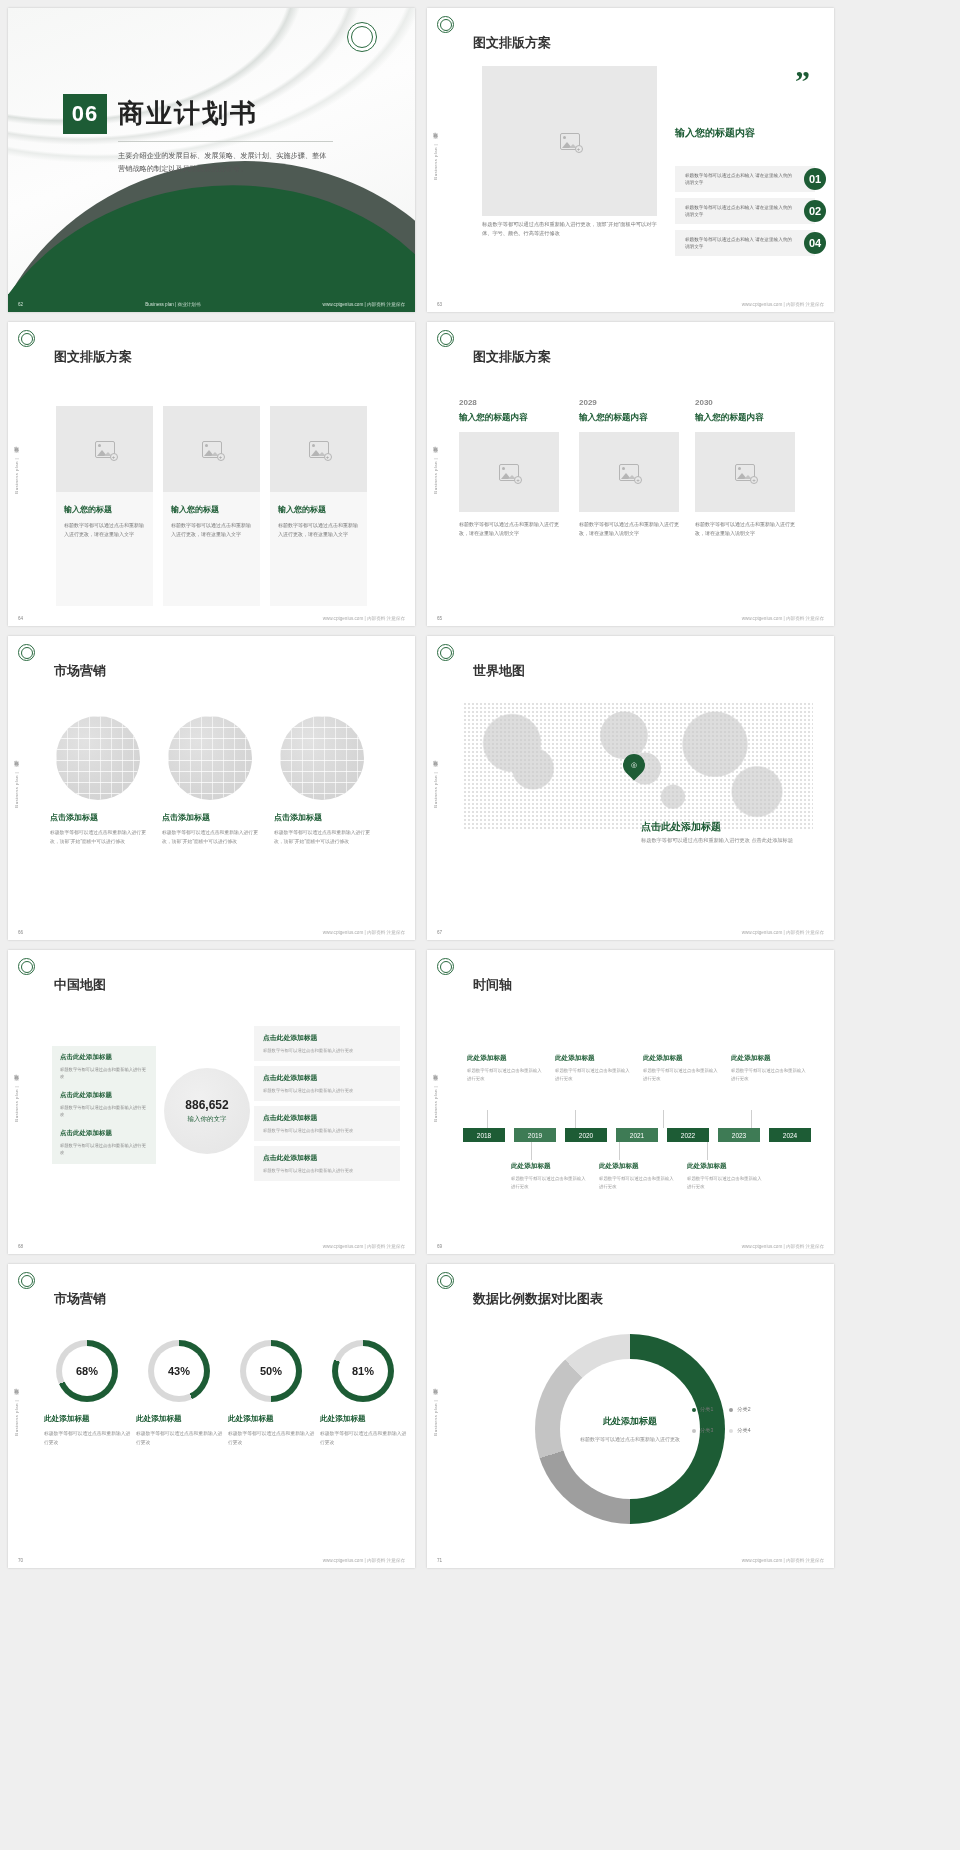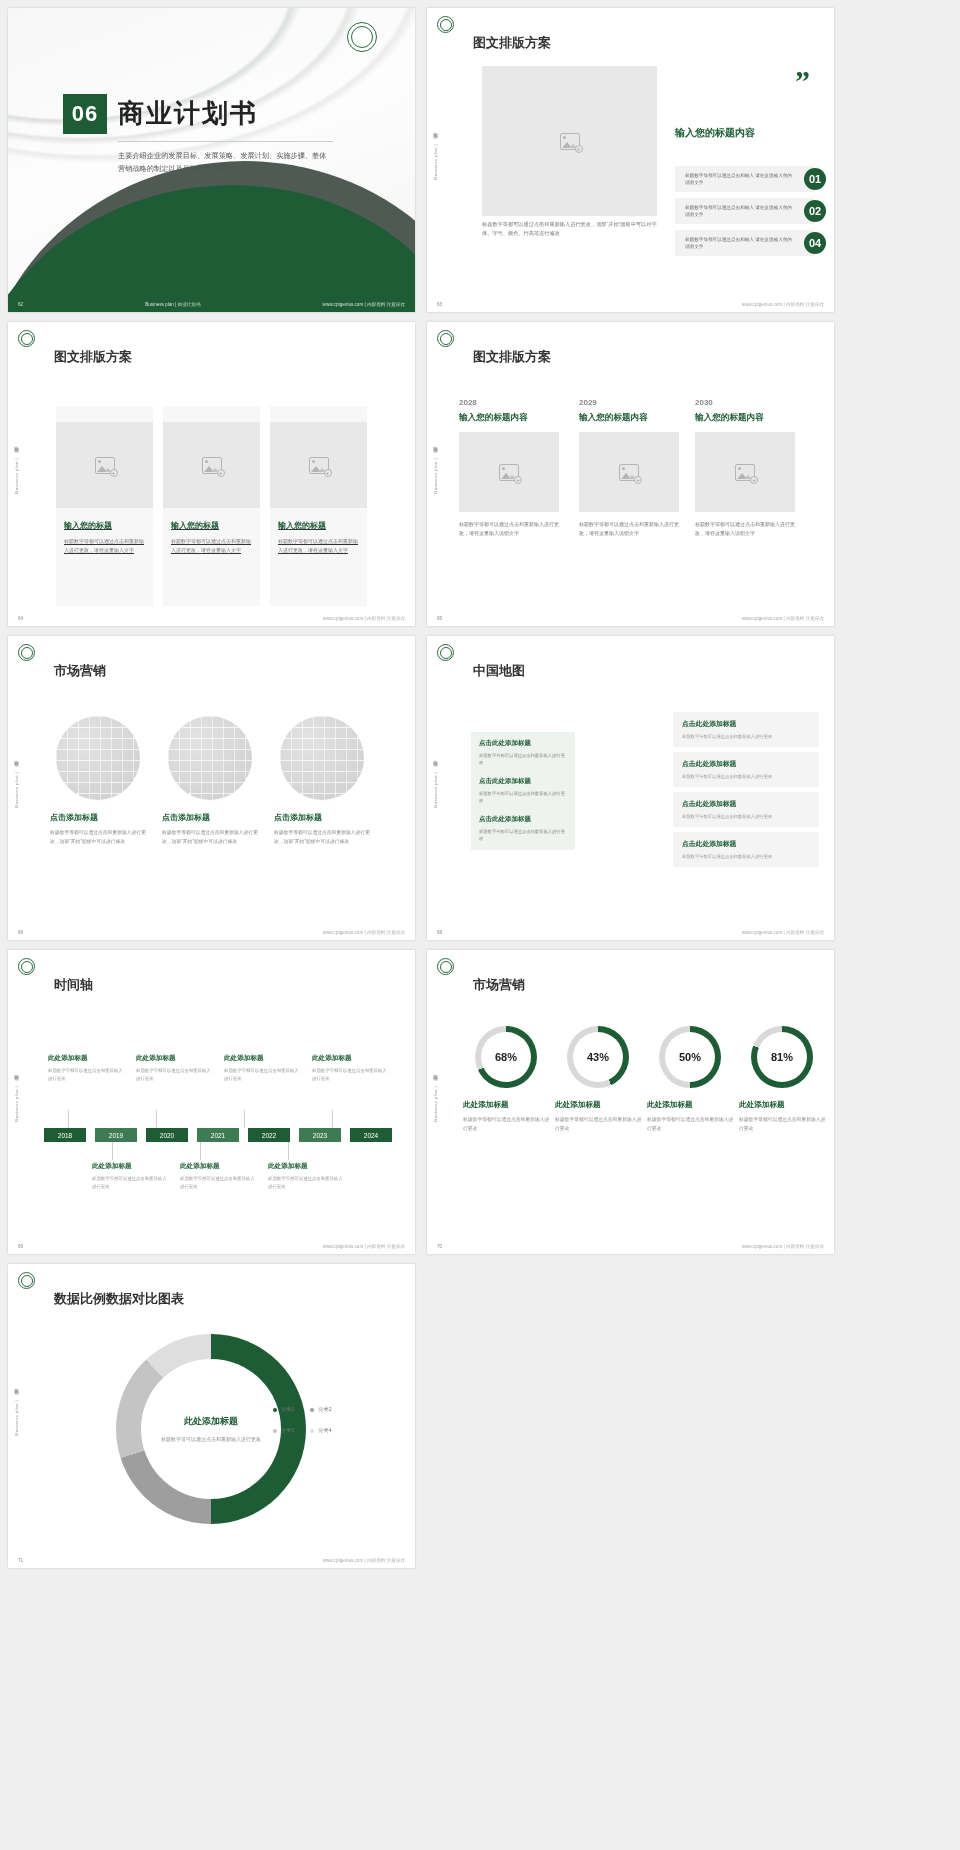--- a/index.html
+++ b/index.html
@@ -131,21 +131,21 @@
   }
   .s63 .row .txt{ font-size:4.6px; line-height:1.6; color:#666; }
   .s63 .row .badge{
     position:absolute; right:-11px; top:2px; width:22px;height:22px;border-radius:50%;
     background:#1d5c35; color:#fff; font-size:11px; font-weight:bold;
     display:flex;align-items:center;justify-content:center;
   }
   .s63 .r1{ top:158px; } .s63 .r2{ top:190px; } .s63 .r3{ top:222px; }
 
   
-  .s64 .col{ position:absolute; top:100px; width:97px;text-decoration:underline; }
+  .s64 .col{ position:absolute; top:84px; width:97px; }
   .s64 .col .imgbox{ height:86px; }
   .s64 .col h4{ margin:12px 0 6px; font-size:8px; color:#1d5c35; }
   .s64 .col p{ margin:0; font-size:5px; line-height:1.8; color:#777; }
   .s64 .c1{ left:48px; } .s64 .c2{ left:155px; } .s64 .c3{ left:262px; }
   .s64 .colbg{ position:absolute; top:84px; width:97px; height:200px; background:#f7f7f7; z-index:0;}
 
   
   .s65 .col{ position:absolute; top:76px; width:100px; }
   .s65 .year{ font-size:8px; color:#888; font-weight:bold; }
   .s65 .ttl{ font-size:8.6px; color:#1d5c35; font-weight:bold; margin-top:5px; }
@@ -458,39 +458,61 @@
       <h4>点击添加标题</h4>
       <p>标题数字等都可以通过点击和重新输入进行更改，顶部“开始”面板中可以进行修改</p>
     </div>
 
     <div class="footer">
       <span class="pg">66</span>
       <span>www.cptgenius.com | 内部资料 注意保存</span>
     </div>
   </div>
 
+  <div class="slide s67">
+    <div class="logo-mini"></div>
+    <div class="vlabel">Business plan | 商业计划书</div>
+    <div class="stitle">世界地图</div>
+
+    <div class="map"></div>
+    <div class="dots"></div>
+    <div class="pin">
+      <span>◎</span>
+    </div>
+    <div class="mtitle">点击此处添加标题</div>
+    <div class="mdesc">标题数字等都可以通过点击和重新输入进行更改 点击此处添加标题</div>
+
+    <div class="footer">
+      <span class="pg">67</span>
+      <span>www.cptgenius.com | 内部资料 注意保存</span>
+    </div>
+  </div>
 
   <div class="slide s68">
     <div class="logo-mini"></div>
     <div class="vlabel">Business plan | 商业计划书</div>
     <div class="stitle">中国地图</div>
 
     <div class="lcard l1">
       <h5>点击此处添加标题</h5>
       <p>标题数字等都可以通过点击和重新输入进行更改</p>
     </div>
     <div class="lcard l2">
       <h5>点击此处添加标题</h5>
       <p>标题数字等都可以通过点击和重新输入进行更改</p>
     </div>
     <div class="lcard l3">
       <h5>点击此处添加标题</h5>
       <p>标题数字等都可以通过点击和重新输入进行更改</p>
     </div>
 
+    <div class="circle">
+      <div class="num">886,652</div>
+      <div class="sub">输入你的文字</div>
+    </div>
 
     <div class="rcard r1">
       <h5>点击此处添加标题</h5>
       <p>标题数字等都可以通过点击和重新输入进行更改</p>
     </div>
     <div class="rcard r2">
       <h5>点击此处添加标题</h5>
       <p>标题数字等都可以通过点击和重新输入进行更改</p>
     </div>
     <div class="rcard r3">

